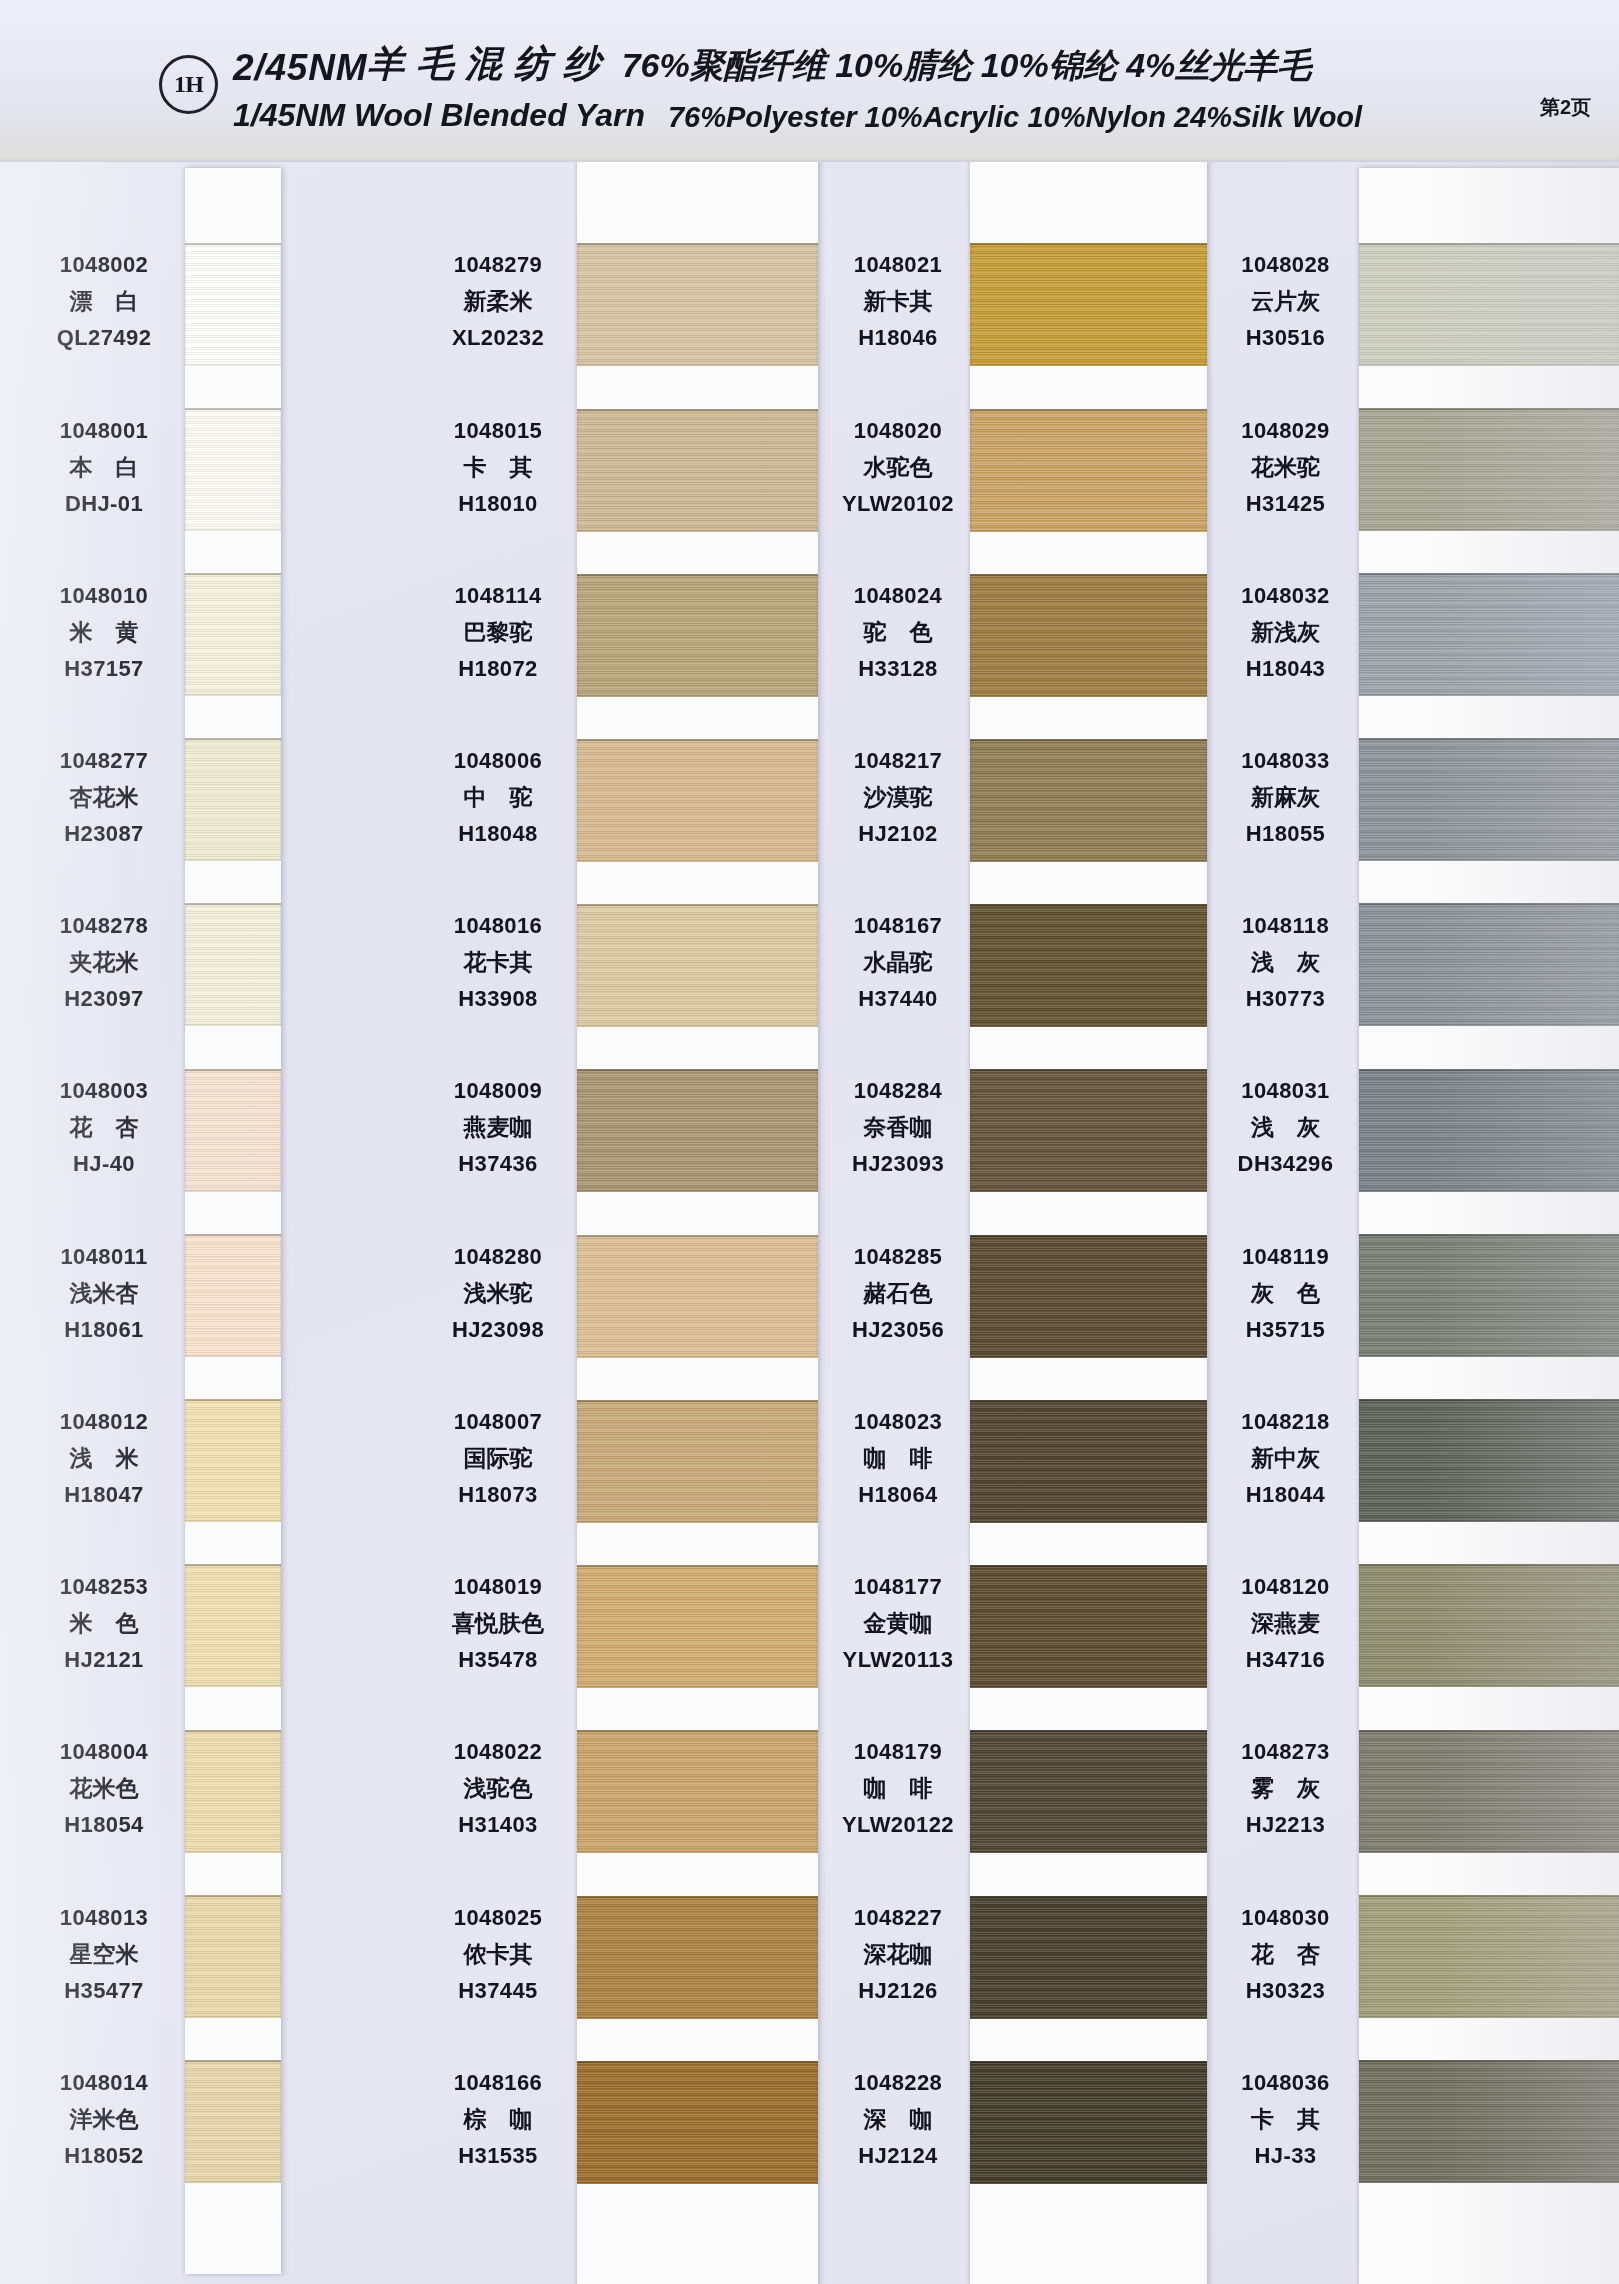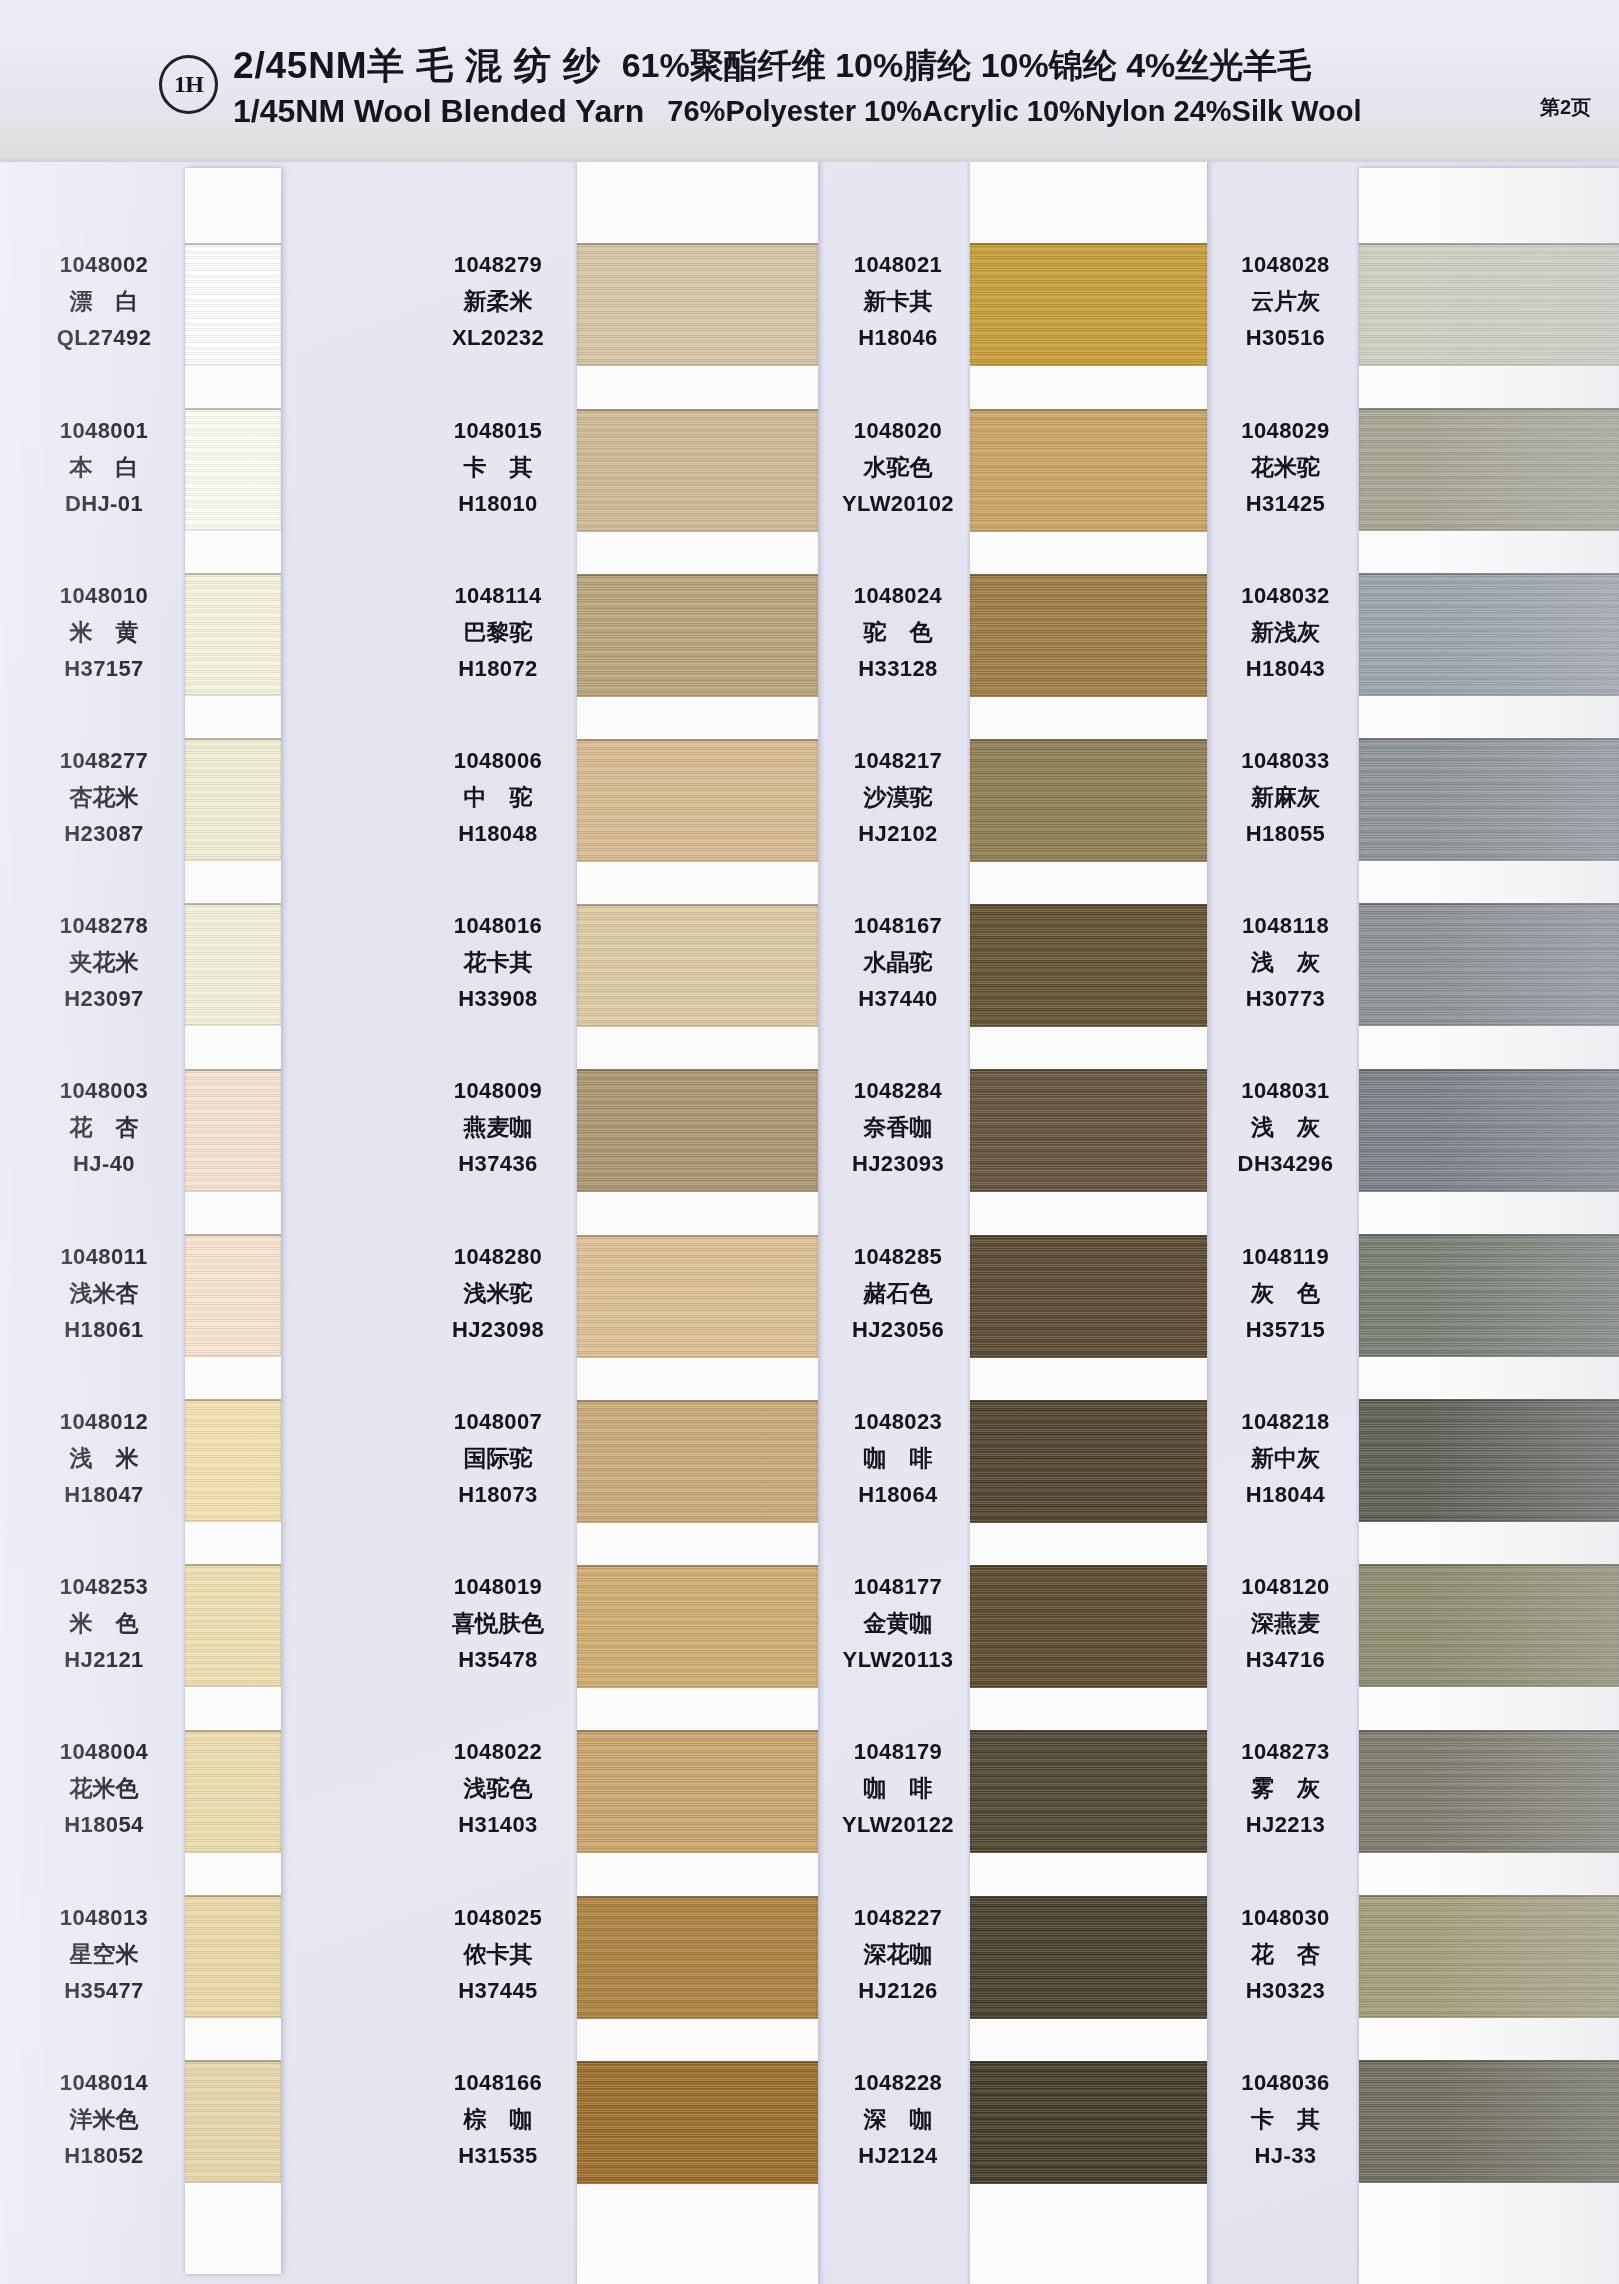--- a/index.html
+++ b/index.html
@@ -26,21 +26,21 @@
     z-index:6;
   }
   #logo{
     position:absolute;left:159px;top:55px;width:53px;height:53px;
     border:3.2px solid #20202a;border-radius:50%;
     display:flex;align-items:center;justify-content:center;
     font-family:"Liberation Serif","DejaVu Serif",serif;
     font-weight:bold;font-size:24px;color:#14141c;letter-spacing:-0.8px;
   }
   #title-block{position:absolute;left:233px;top:42px;width:1264px;height:97px;}
-  .t-row{display:flex;align-items:center;white-space:nowrap;}
+  .t-row{display:flex;align-items:flex-end;white-space:nowrap;font-style:italic;}
   .t-row.cn{height:47px;}
   .t-row.en{height:45px;}
   .cn-main{
     font-size:37px;font-weight:bold;color:#15151d;letter-spacing:0.8px;
     font-family:"Liberation Sans","DejaVu Sans",sans-serif;
   }
   .cn-comp{
     font-size:34px;font-weight:bold;color:#15151d;margin-left:21px;letter-spacing:0px;
   }
   .en-main{font-size:32px;font-weight:bold;color:#15151d;letter-spacing:0px;}
@@ -93,21 +93,21 @@
 
 <div id="sheet">
 
   <div id="header">
     <div id="logo">1H</div>
 
     <div id="title-block">
       <div class="t-row cn">
         <span class="cn-main">2/45NM</span>
         <span class="cn-main sp">羊 毛 混 纺 纱</span>
-        <span class="cn-comp">61%聚酯纤维 10%腈纶 10%锦纶 4%丝光羊毛</span>
+        <span class="cn-comp">76%聚酯纤维 10%腈纶 10%锦纶 4%丝光羊毛</span>
       </div>
       <div class="t-row en">
         <span class="en-main">1/45NM Wool Blended Yarn</span>
         <span class="en-comp">76%Polyester  10%Acrylic  10%Nylon 24%Silk Wool</span>
       </div>
     </div>
 
     <div id="page-num">第2页</div>
   </div>
 

